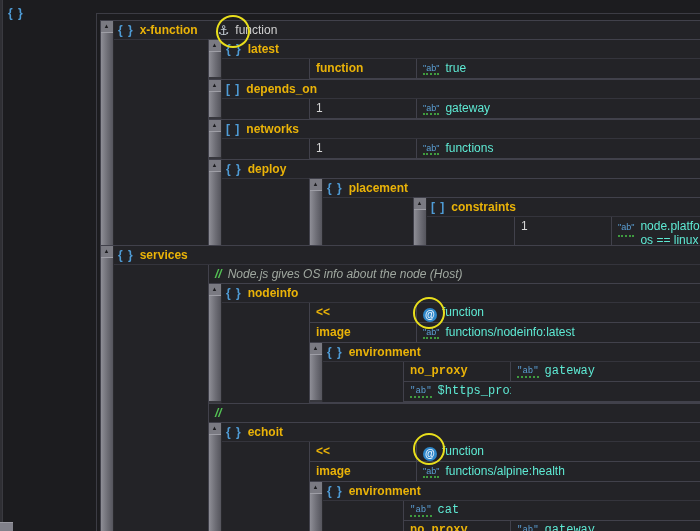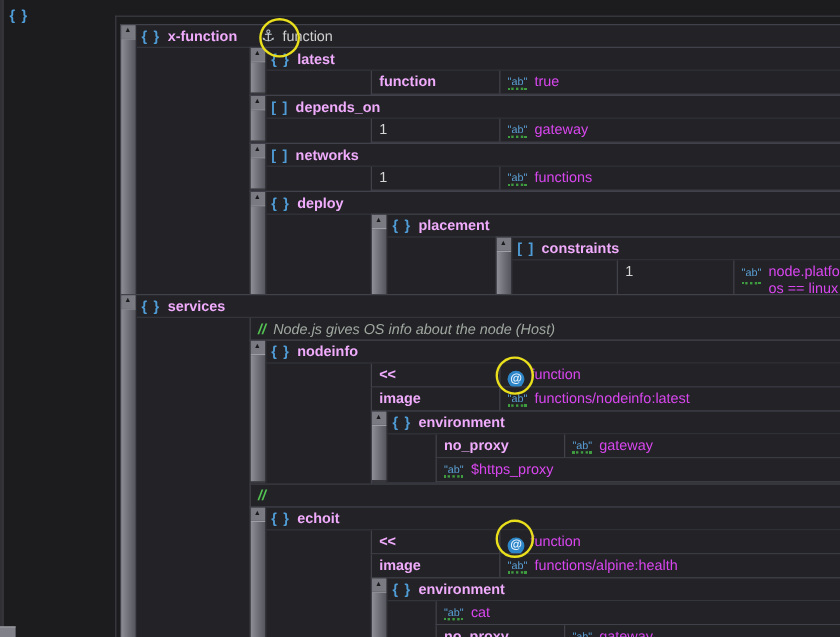--- a/index.html
+++ b/index.html
@@ -7,39 +7,39 @@
     width:700px;height:531px;overflow:hidden;position:relative;
     background:#1c1c1f;color:#d4d4d4;
     font-family:"Liberation Sans","DejaVu Sans",sans-serif;font-size:12px;
   }
   .screen{position:absolute;inset:0;}
   .win-edge{position:absolute;left:0;top:0;width:2px;height:100%;background:#2f2f34;border-right:1px solid #3a3a40;}
   .hscroll-corner{position:absolute;left:0;bottom:0;width:13px;height:8px;background:#81818a;border-top:1px solid #9a9aa2;}
 
   .root-badge{position:absolute;left:8px;top:6px;}
   .badge{color:#4f9cd6;font-weight:700;white-space:pre;letter-spacing:1px;}
-  .key{color:#f0abfc;font-weight:700;}
+  .key{color:#eab308;font-weight:700;}
   .idx{color:#d6d6d6;}
-  .val{color:#d946ef;}
+  .val{color:#5eead4;}
 
   .outer{position:absolute;left:96px;top:13px;right:0;bottom:0;border-left:1px solid #3c3c44;border-top:1px solid #3c3c44;overflow:hidden;}
   .xfn{position:absolute;left:3px;top:6px;right:0;}
   .svc{position:absolute;left:3px;top:231px;right:0;}
 
   .panel{display:flex;align-items:stretch;background:#232327;border:1px solid #41414b;border-right:none;}
   .children > .panel{margin-top:-1px;}
   .gutter{flex:0 0 12px;width:12px;background:#37373d;display:flex;flex-direction:column;border-right:1px solid #2a2a2e;}
   .g-arrow{height:11px;background:#7a7a82;position:relative;flex:0 0 11px;}
   .g-arrow::before{content:"▲";position:absolute;left:0;top:0;width:11px;text-align:center;font-size:6px;line-height:11px;color:#1b1b1e;}
   .g-thumb{flex:1 1 auto;margin-bottom:2px;background:linear-gradient(90deg,#8e8e96 0%,#6d6d75 55%,#55555d 100%);border-top:1px solid #9e9ea6;}
 
   .panel-body{flex:1 1 auto;min-width:0;}
   .panel-header{height:19px;box-sizing:border-box;display:flex;align-items:center;gap:6px;padding:0 4px;border-bottom:1px solid #34343c;overflow:hidden;white-space:nowrap;}
 
-  .ind94{margin-left:94px;} .ind87{margin-left:87px;} .ind90{margin-left:90px;} .ind80{margin-left:40px;}
+  .ind94{margin-left:94px;} .ind87{margin-left:87px;} .ind90{margin-left:90px;} .ind80{margin-left:80px;font-family:Liberation Mono, monospace;}
 
   .kv{display:grid;grid-template-columns:107px 1fr;border:1px solid #41414b;border-right:none;border-top:none;background:#232327;}
   .kv.wide{grid-template-columns:97px 1fr;}
   .cell{box-sizing:border-box;height:19px;line-height:16px;padding:1px 6px;overflow:hidden;white-space:nowrap;}
   .cell.k{border-right:1px solid #41414b;}
   .kv.tall .cell{height:31px;}
   .cell.v2{display:flex;align-items:flex-start;padding-top:2px;}
   .vlines{line-height:14px;}
 
   .tag{font-size:9px;color:#5b9fd4;border-bottom:2px dotted #3f9b3f;margin-right:6px;vertical-align:1px;}

